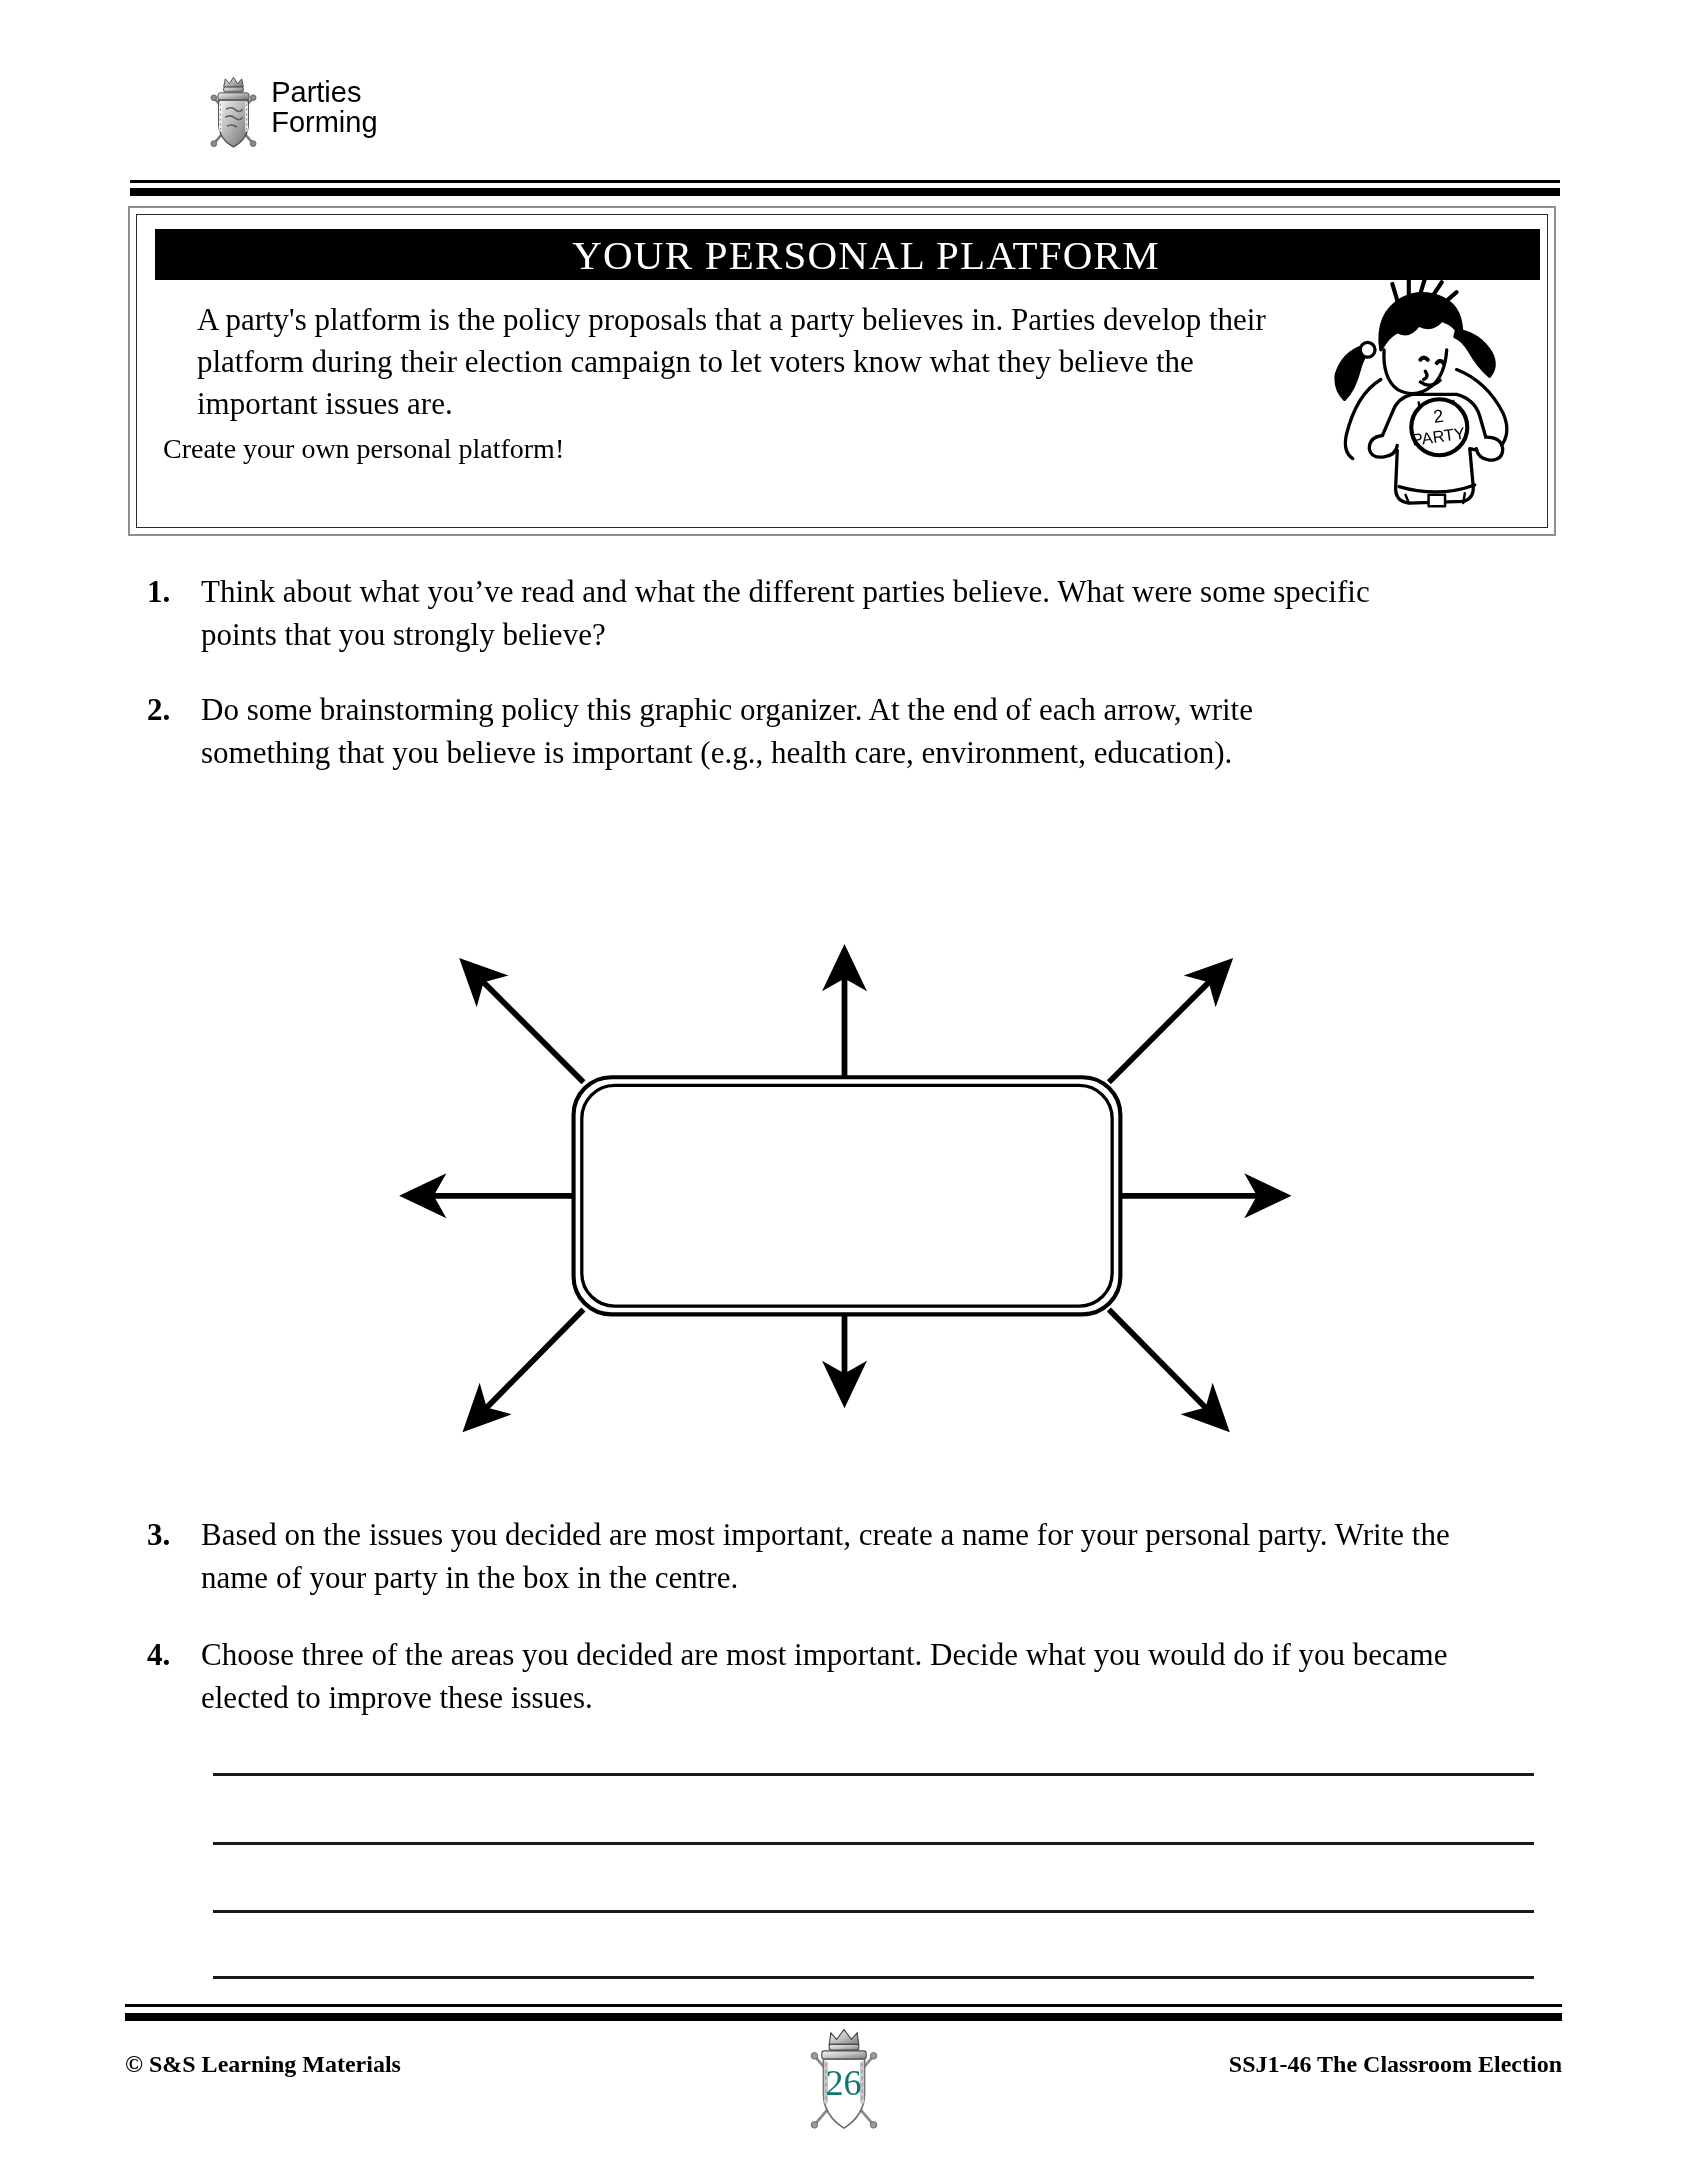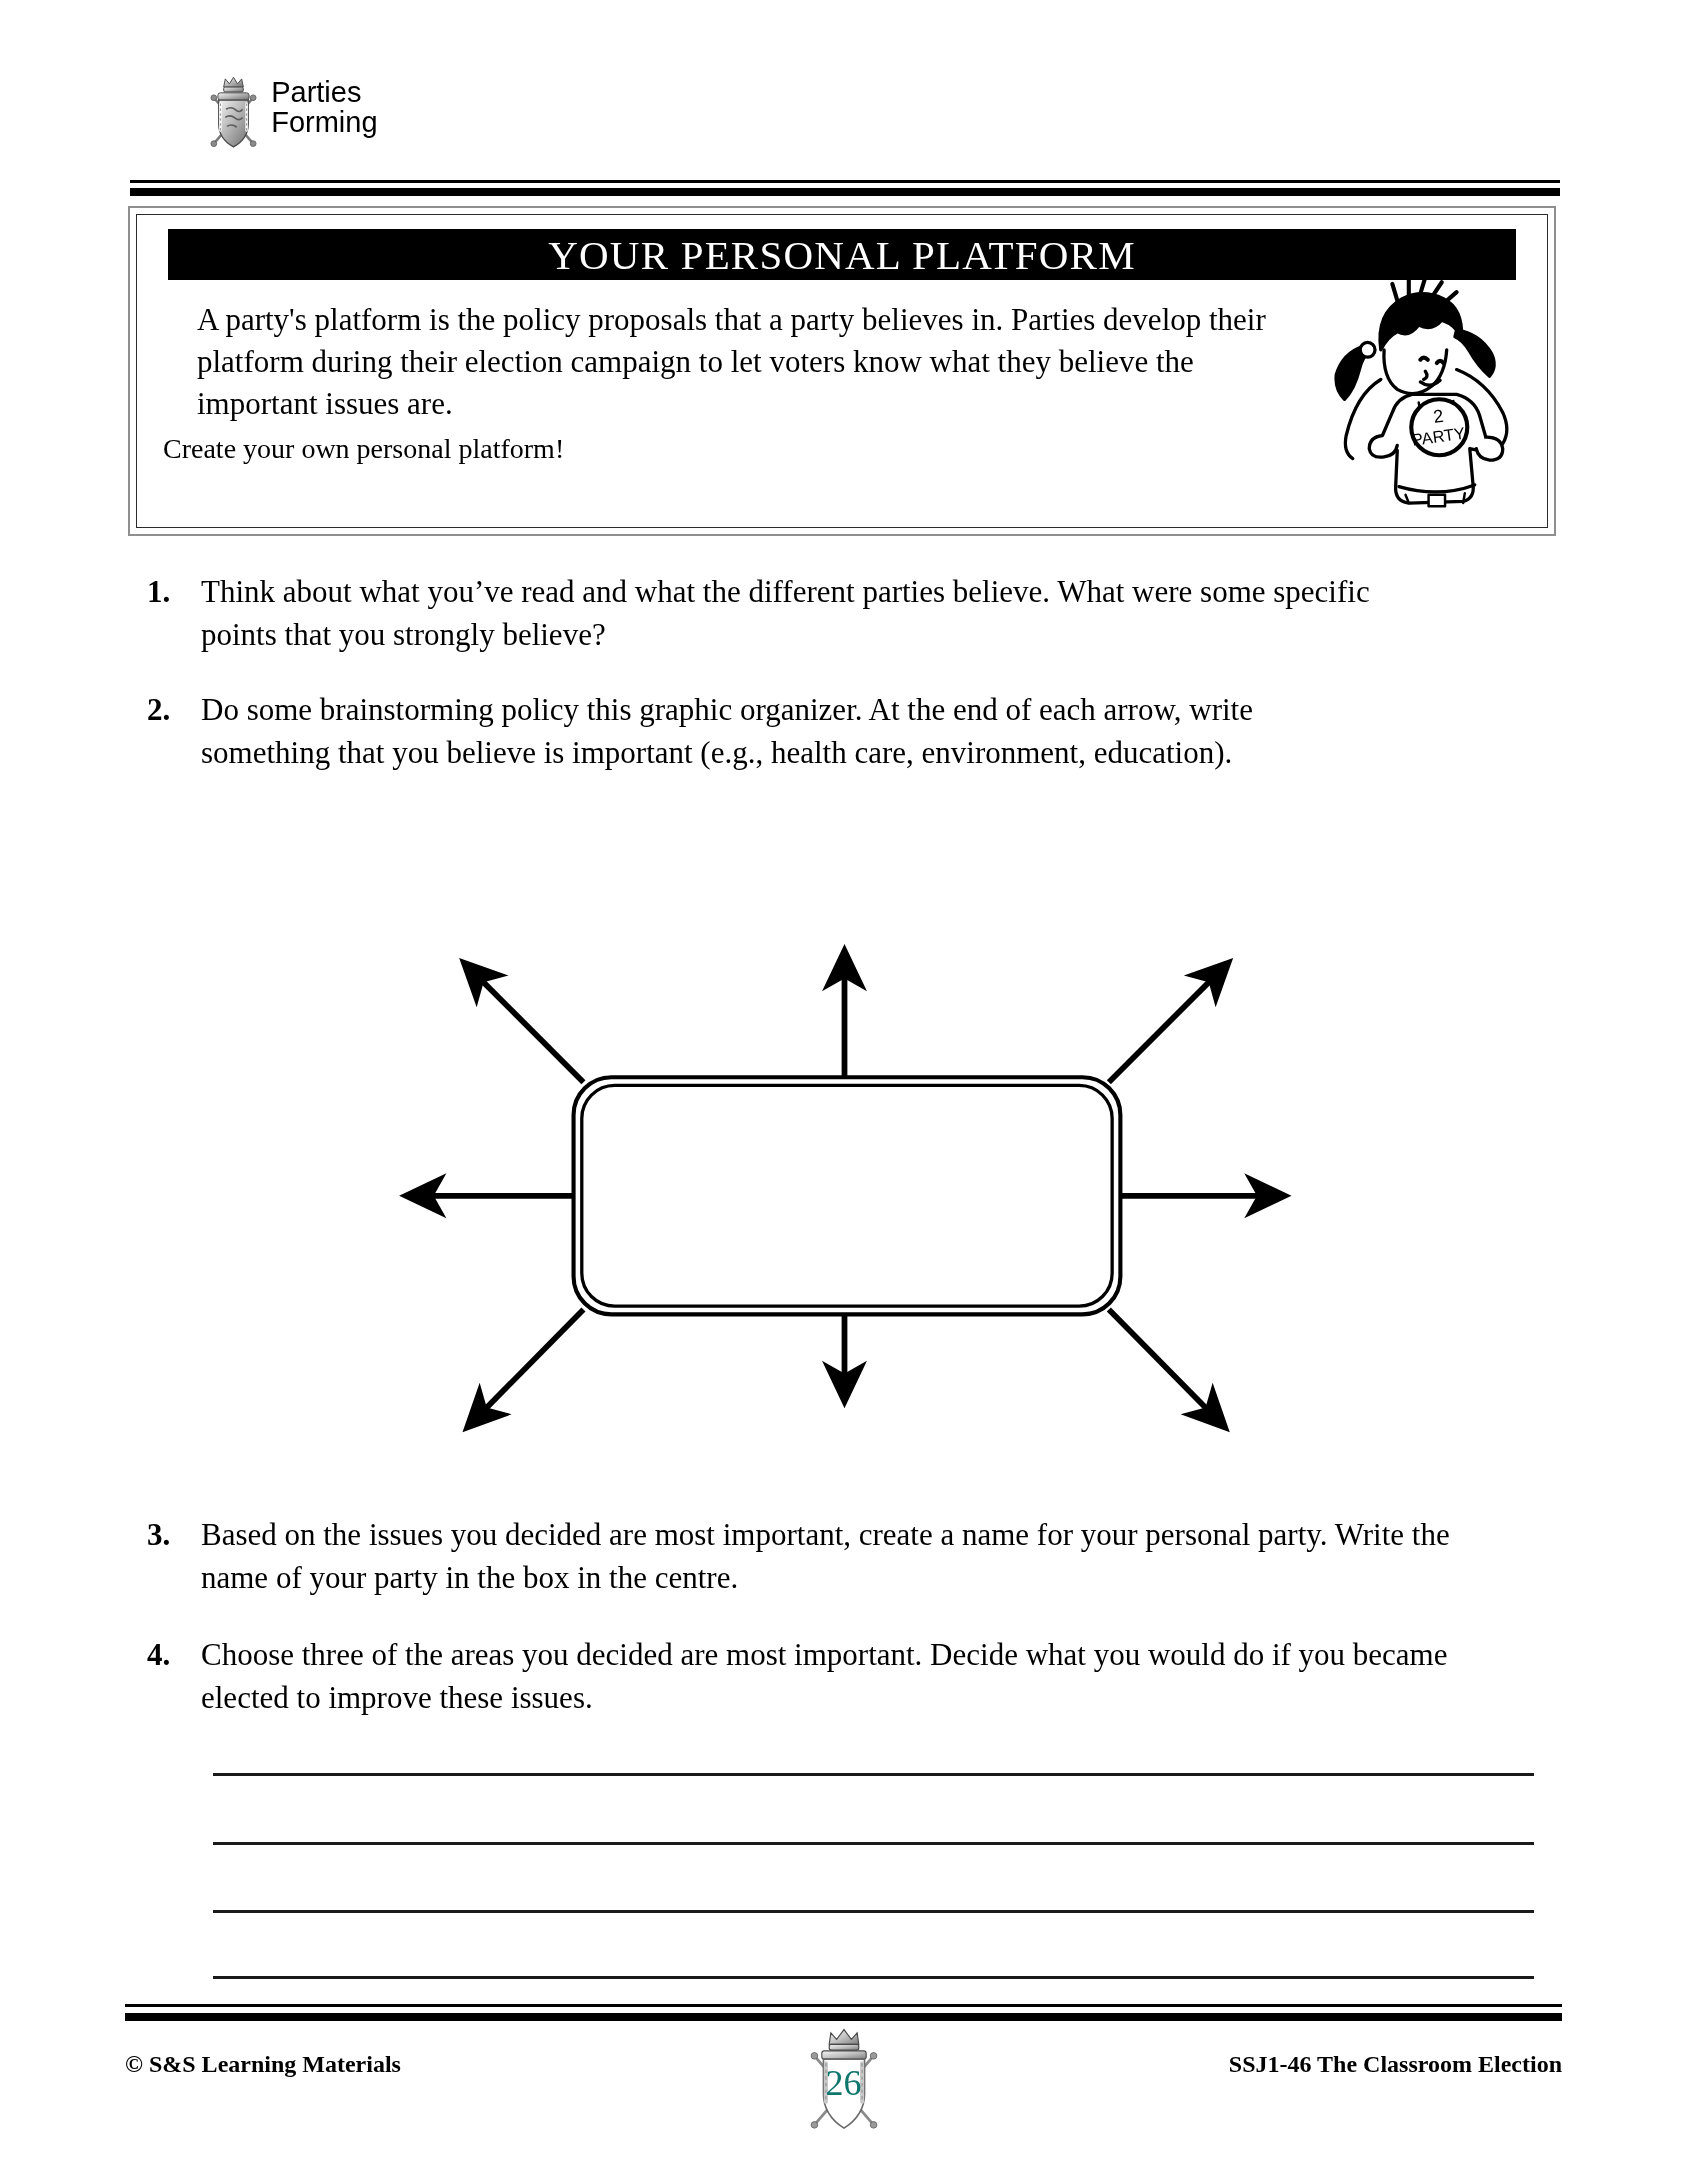--- a/index.html
+++ b/index.html
@@ -63,30 +63,31 @@
     box-sizing: border-box;
   }
   #intro-box-inner {
     position: absolute;
     left: 5.8px; top: 5.8px; right: 5.8px; bottom: 5.8px;
     border: 1.6px solid #2b2b2b;
     box-sizing: border-box;
   }
   #title-banner {
     position: absolute;
-    left: 38px; top: 21.4px;
+    left: 25px; top: 21.4px;
     width: 1348px; height: 51px;
     background: #000000;
     color: #ffffff;
     display: flex;
     align-items: center;
     justify-content: center;
     font-family: "Liberation Serif", serif;
     font-size: 41px;
     letter-spacing: 1.2px;
+    padding-left: 37px;
   }
   #intro-paragraph {
     position: absolute;
     left: 51px; top: 91px;
     width: 1104px;
     font-size: 31px;
     line-height: 1.36;
     margin-left: 16px;
   }
   #intro-callout {

